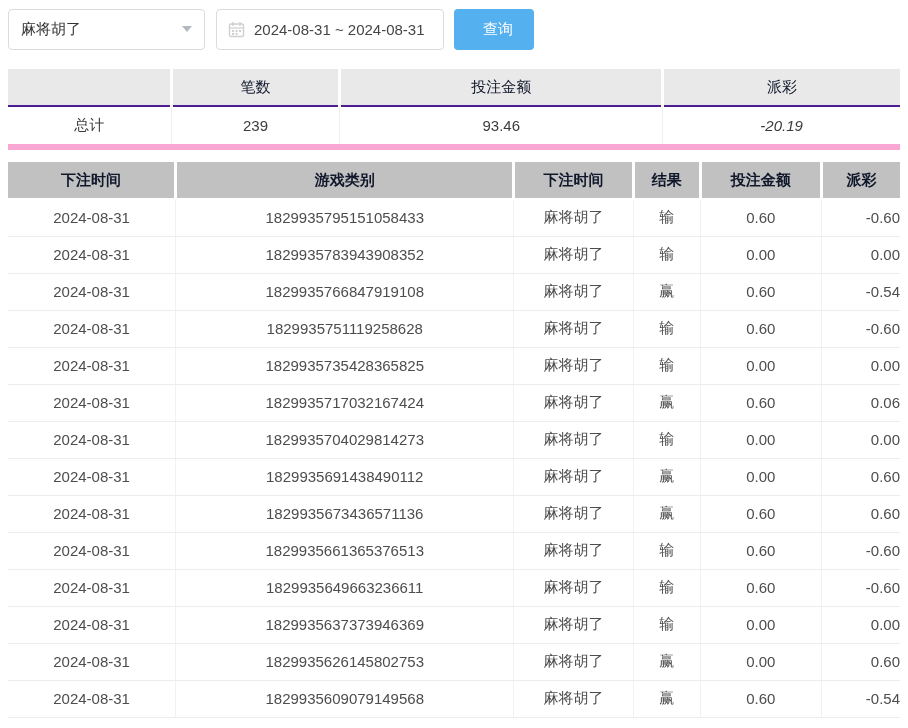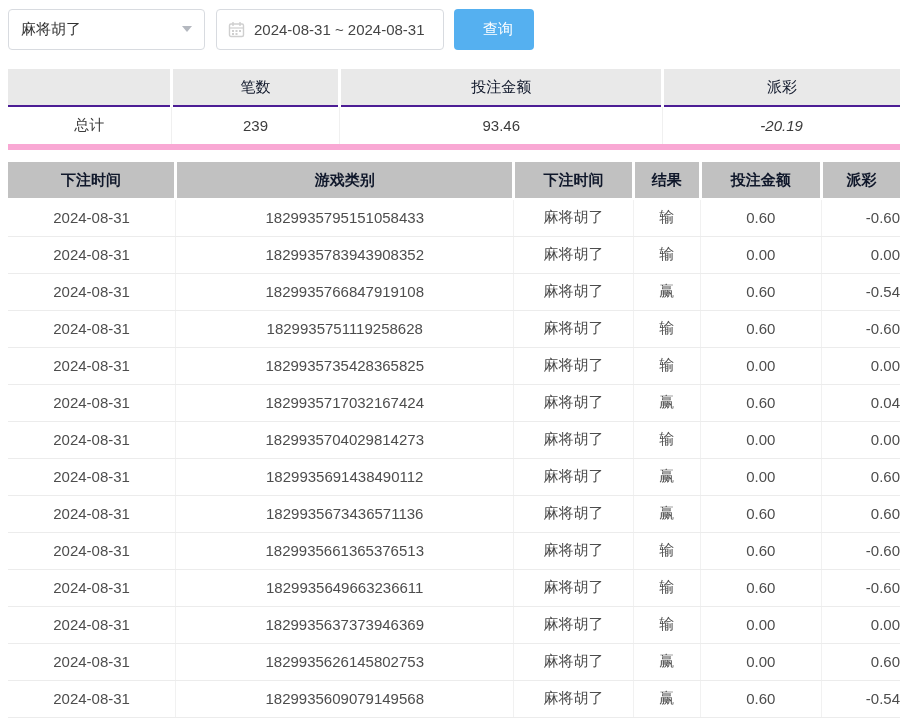--- a/index.html
+++ b/index.html
@@ -229,21 +229,21 @@
           <td>输</td>
           <td>0.00</td>
           <td>0.00</td>
         </tr>
         <tr>
           <td>2024-08-31</td>
           <td>1829935717032167424</td>
           <td>麻将胡了</td>
           <td>赢</td>
           <td>0.60</td>
-          <td>0.04</td>
+          <td>0.06</td>
         </tr>
         <tr>
           <td>2024-08-31</td>
           <td>1829935704029814273</td>
           <td>麻将胡了</td>
           <td>输</td>
           <td>0.00</td>
           <td>0.00</td>
         </tr>
         <tr>

